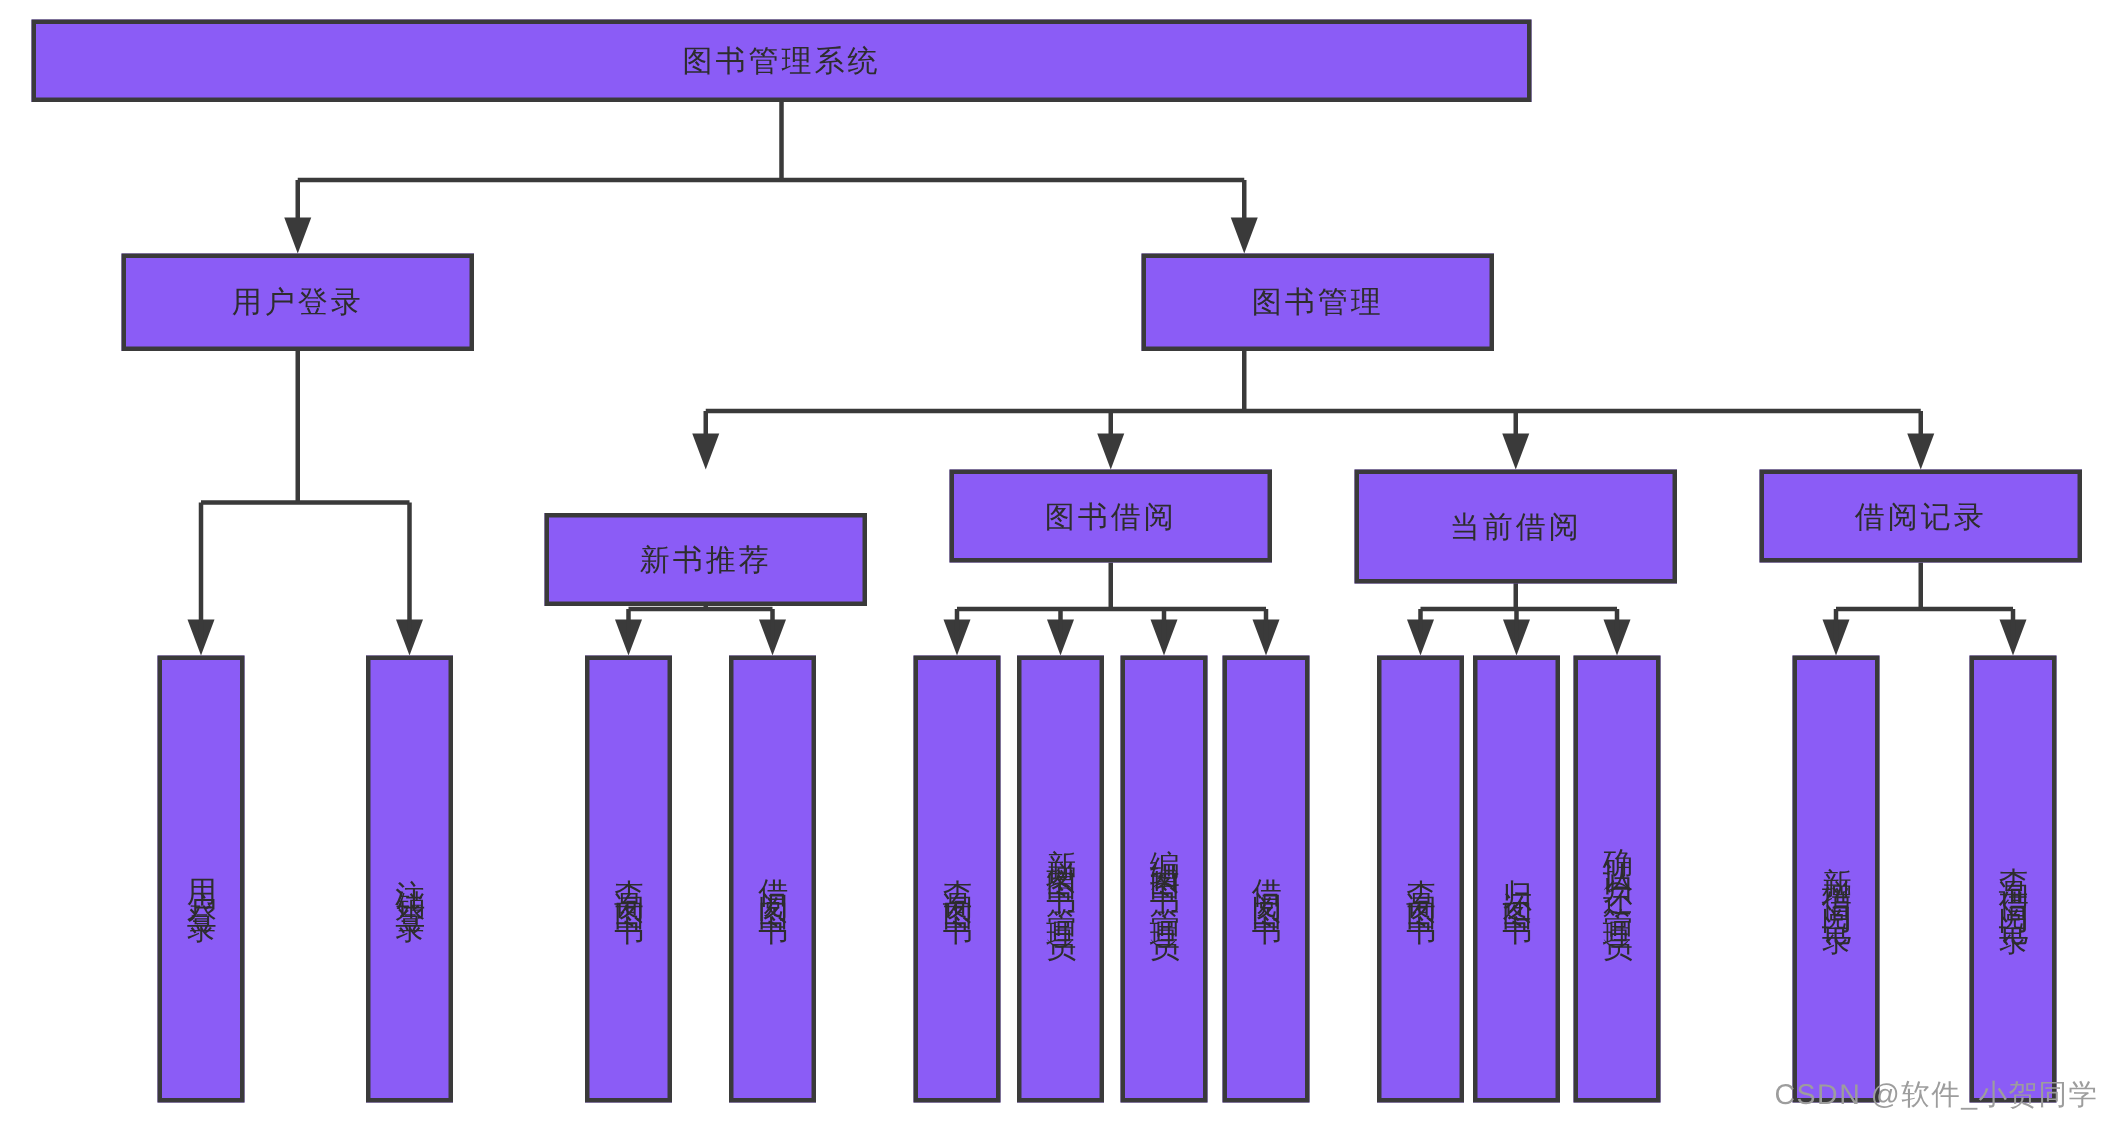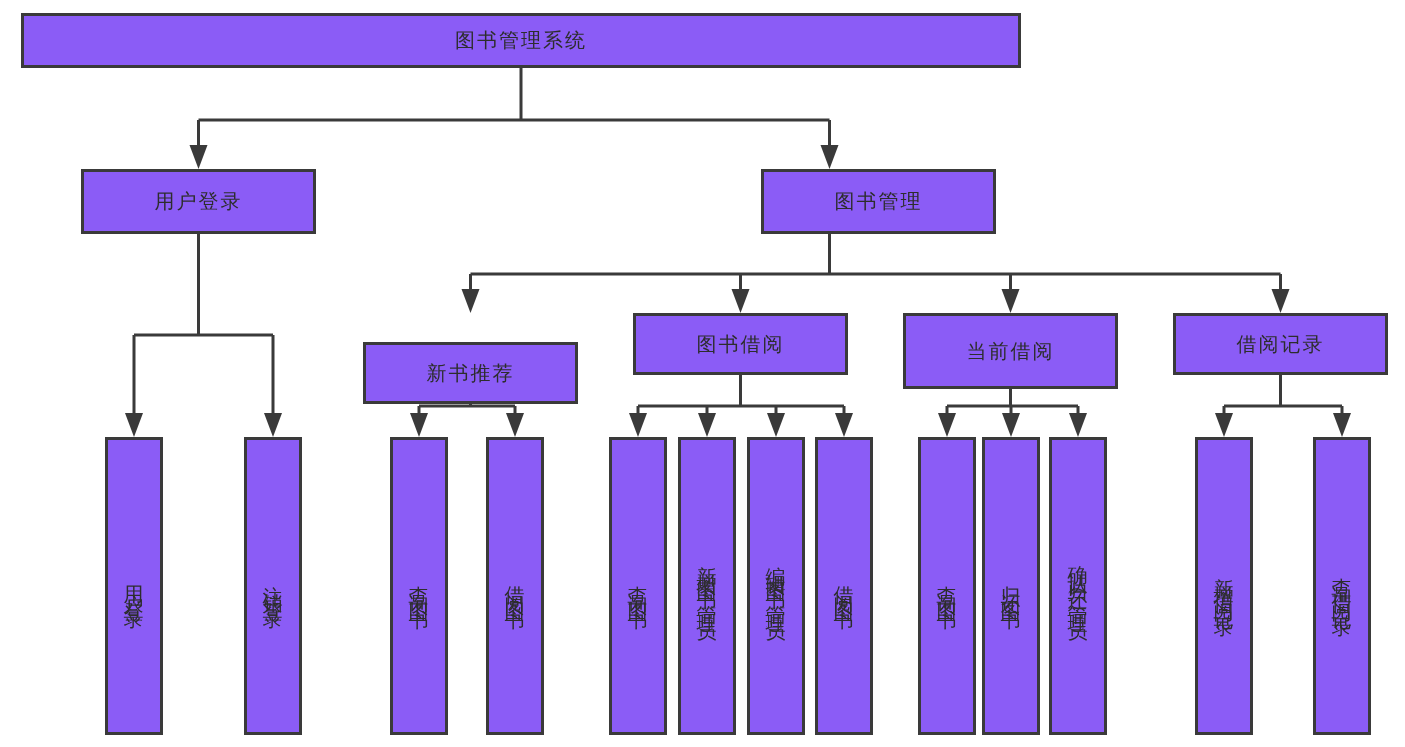--- a/index.html
+++ b/index.html
@@ -143,13 +143,14 @@
       <div class="node h" style="left: 1173px; top: 313px; width: 215px; height: 62px; border-color: rgb(58, 58, 58);">
         <span class="lbl" style="color: rgb(45, 45, 45);">借阅记录</span>
       </div>
       <div class="node v" style="left: 1195px; top: 437px; width: 58px; height: 298px; border-color: rgb(58, 58, 58);">
         <span class="lbl" style="color: rgb(45, 45, 45);">新增借阅记录</span>
       </div>
       <div class="node v" style="left: 1313px; top: 437px; width: 58px; height: 298px; border-color: rgb(58, 58, 58);">
         <span class="lbl" style="color: rgb(45, 45, 45);">查询借阅记录</span>
       </div>
     </div>
+  <div class="watermark">CSDN @软件_小贺同学</div>
 </div>
 
 </body></html>

